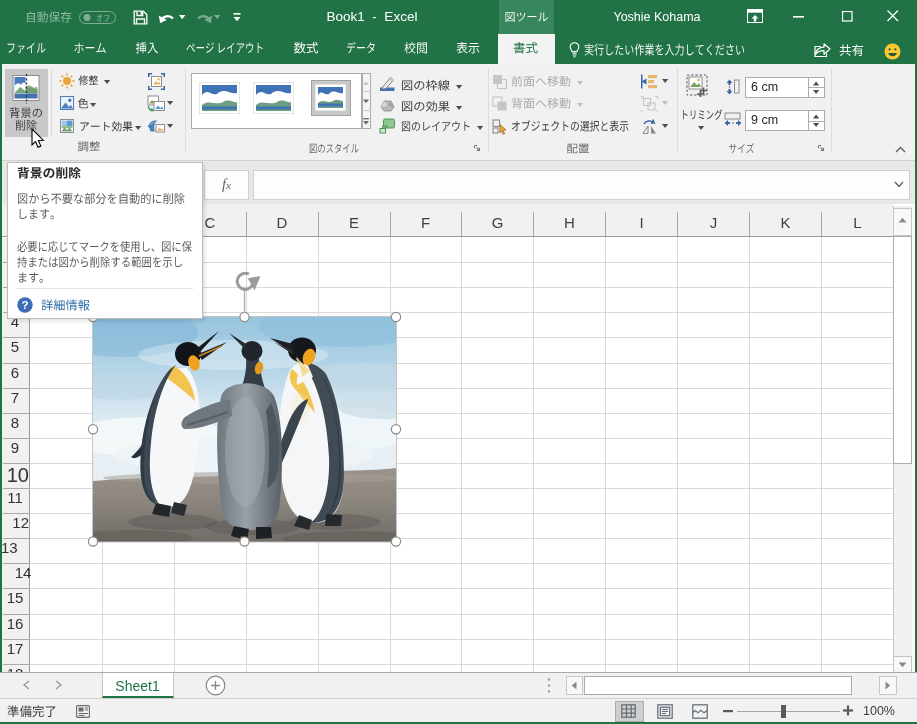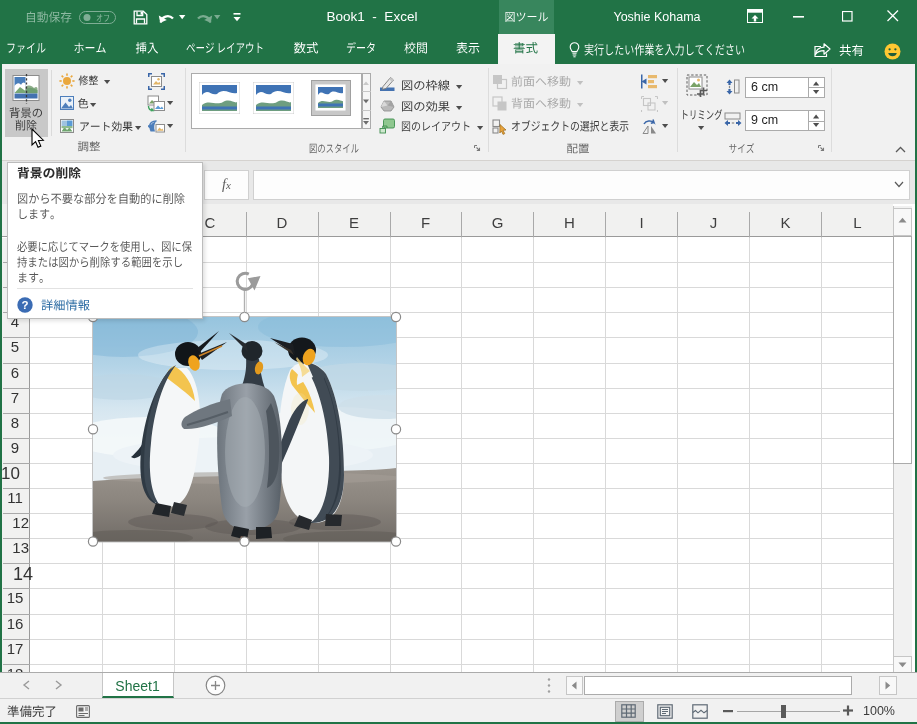--- a/index.html
+++ b/index.html
@@ -396,25 +396,25 @@
     <div style="position:absolute;left:837.5px;top:214px;width:40px;text-align:center;font-size:15px;color:#3f3f3f;font-family:'Liberation Sans',sans-serif">L</div>
     <div style="position:absolute;left:1px;top:238.0px;width:28px;text-align:center;font-size:15px;color:#333;font-family:'Liberation Sans',sans-serif">1</div>
     <div style="position:absolute;left:1px;top:263.0px;width:28px;text-align:center;font-size:15px;color:#333;font-family:'Liberation Sans',sans-serif">2</div>
     <div style="position:absolute;left:1px;top:288.0px;width:28px;text-align:center;font-size:15px;color:#333;font-family:'Liberation Sans',sans-serif">3</div>
     <div style="position:absolute;left:1px;top:313.0px;width:28px;text-align:center;font-size:15px;color:#333;font-family:'Liberation Sans',sans-serif">4</div>
     <div style="position:absolute;left:1px;top:338.0px;width:28px;text-align:center;font-size:15px;color:#333;font-family:'Liberation Sans',sans-serif">5</div>
     <div style="position:absolute;left:1px;top:364.0px;width:28px;text-align:center;font-size:15px;color:#333;font-family:'Liberation Sans',sans-serif">6</div>
     <div style="position:absolute;left:1px;top:389.0px;width:28px;text-align:center;font-size:15px;color:#333;font-family:'Liberation Sans',sans-serif">7</div>
     <div style="position:absolute;left:1px;top:414.0px;width:28px;text-align:center;font-size:15px;color:#333;font-family:'Liberation Sans',sans-serif">8</div>
     <div style="position:absolute;left:1px;top:439.0px;width:28px;text-align:center;font-size:15px;color:#333;font-family:'Liberation Sans',sans-serif">9</div>
-    <div style="position:absolute;left:1px;top:464.0px;width:28px;text-align:left;font-size:17px;color:#333;font-family:'Liberation Sans',sans-serif">10</div>
+    <div style="position:absolute;left:1px;top:464.0px;width:28px;text-align:right;font-size:20px;color:#333;font-family:'Liberation Sans',sans-serif">10</div>
     <div style="position:absolute;left:1px;top:489.0px;width:28px;text-align:center;font-size:15px;color:#333;font-family:'Liberation Sans',sans-serif">11</div>
     <div style="position:absolute;left:1px;top:514.0px;width:28px;text-align:right;font-size:15px;color:#333;font-family:'Liberation Sans',sans-serif">12</div>
-    <div style="position:absolute;left:1px;top:539.0px;width:28px;text-align:right;font-size:15px;color:#333;font-family:'Liberation Sans',sans-serif">13</div>
-    <div style="position:absolute;left:1px;top:564.0px;width:44px;text-align:center;font-size:18px;color:#333;font-family:'Liberation Sans',sans-serif">14</div>
+    <div style="position:absolute;left:1px;top:539.0px;width:28px;text-align:left;font-size:15px;color:#333;font-family:'Liberation Sans',sans-serif">13</div>
+    <div style="position:absolute;left:1px;top:564.0px;width:44px;text-align:center;font-size:15px;color:#333;font-family:'Liberation Sans',sans-serif">14</div>
     <div style="position:absolute;left:1px;top:589.0px;width:28px;text-align:center;font-size:15px;color:#333;font-family:'Liberation Sans',sans-serif">15</div>
     <div style="position:absolute;left:1px;top:615.0px;width:28px;text-align:center;font-size:15px;color:#333;font-family:'Liberation Sans',sans-serif">16</div>
     <div style="position:absolute;left:1px;top:640.0px;width:28px;text-align:center;font-size:15px;color:#333;font-family:'Liberation Sans',sans-serif">17</div>
     <div style="position:absolute;left:1px;top:665.0px;width:28px;text-align:center;font-size:15px;color:#333;font-family:'Liberation Sans',sans-serif">18</div>
     <div style="position:absolute;left:893px;top:206px;width:19px;height:468px;background:#f1f1f1;border-left:1px solid #c6c6c6;box-sizing:border-box"></div>
     <div style="position:absolute;left:893px;top:207.5px;width:19px;height:28px;background:#f8f8f8;border:1px solid #c6c6c6;box-sizing:border-box"></div>
     <svg style="position:absolute;left:898px;top:217px;" width="9" height="6" viewBox="0 0 9 6">
       <path d="M0.5 5.5 L4.5 0.8 L8.5 5.5 Z" fill="#8a8a8a"></path>
     </svg>
     <div style="position:absolute;left:893px;top:236px;width:19px;height:228px;background:#fff;border:1px solid #ababab;box-sizing:border-box"></div>

